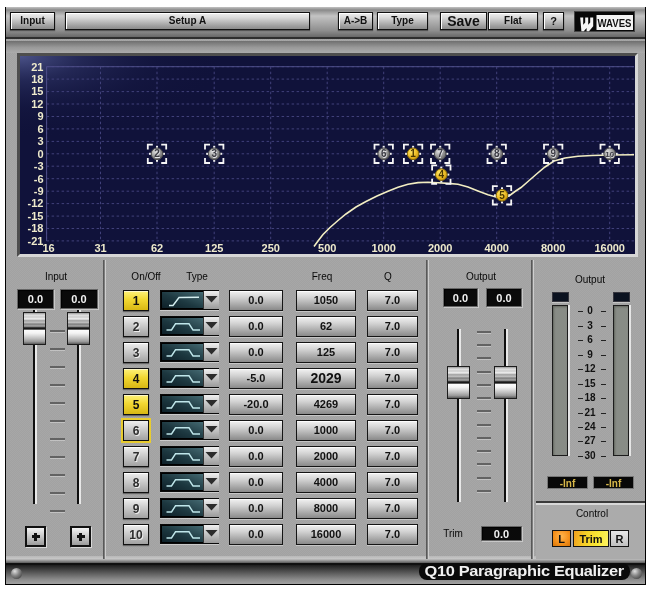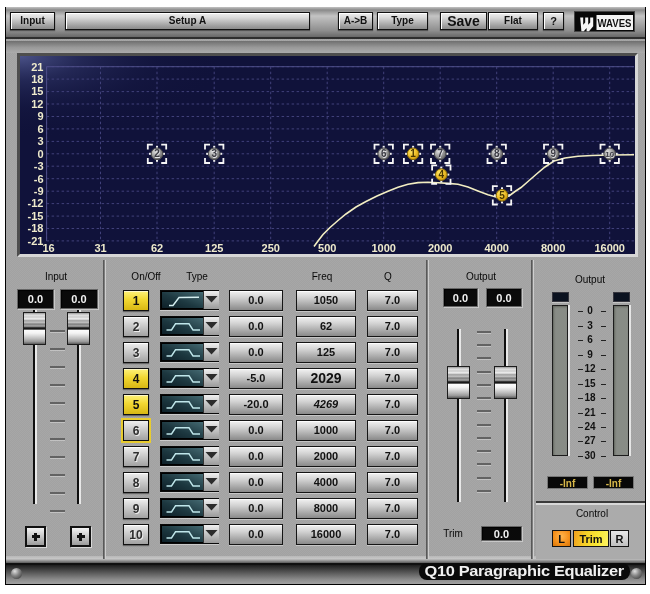--- a/index.html
+++ b/index.html
@@ -340,21 +340,21 @@
           <path d="M4.5,12 L9.5,12 L13.5,5.8 L27,5.8 L31,12 L38,12" fill="none" stroke="#bfe6ea" stroke-width="1.4"></path>
         </svg>
       </div>
       <div class="typarr">
         <svg width="15" height="16">
           <path d="M1.5,4 H13.5 L7.5,10.5 Z" fill="#2c2c2c"></path>
         </svg>
       </div>
     </div>
 <div class="vbtn" style="left:229px;top:394px;width:54px;height:21px;font-size:11px;line-height:19px;">-20.0</div>
-<div class="vbtn" style="left:296px;top:394px;width:60px;height:21px;font-size:11px;line-height:19px;font-style:italic;">4269</div>
+<div class="vbtn" style="left:296px;top:394px;width:60px;height:21px;font-size:11px;line-height:19px;">4269</div>
 <div class="vbtn" style="left:367px;top:394px;width:51px;height:21px;font-size:11px;line-height:19px;">7.0</div>
 <div class="num numsel" style="left:123px;top:420px;">6</div>
 <div class="typ" style="left:160px;top:420px;">
       <div class="typfield">
         <svg width="40" height="16">
           <path d="M4.5,12 L9.5,12 L13.5,5.8 L27,5.8 L31,12 L38,12" fill="none" stroke="#bfe6ea" stroke-width="1.4"></path>
         </svg>
       </div>
       <div class="typarr">
         <svg width="15" height="16">

